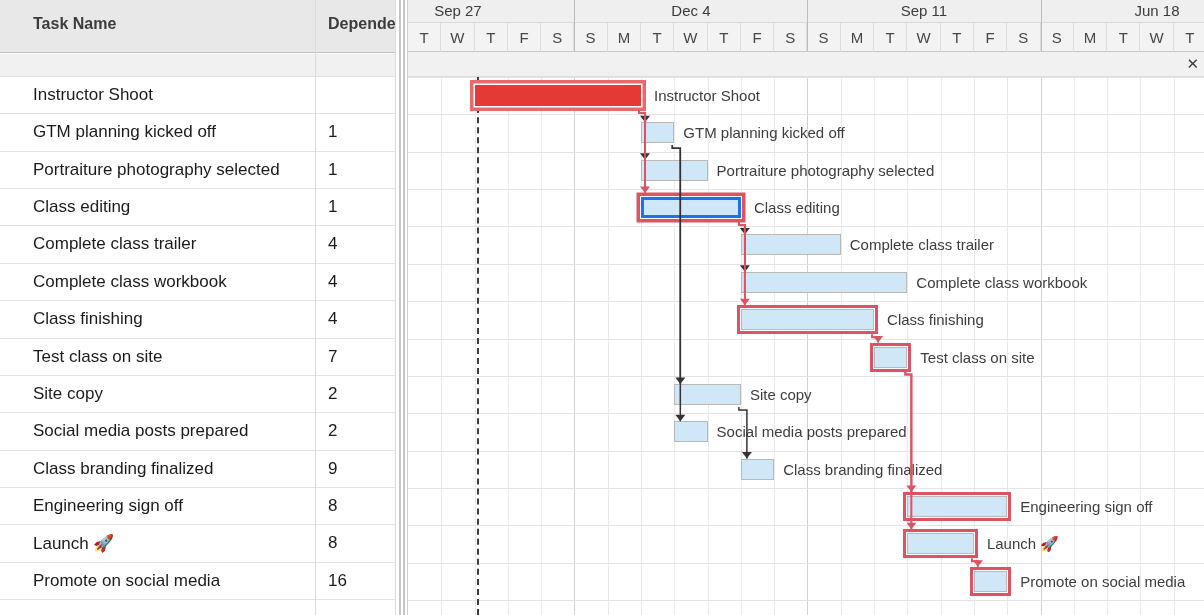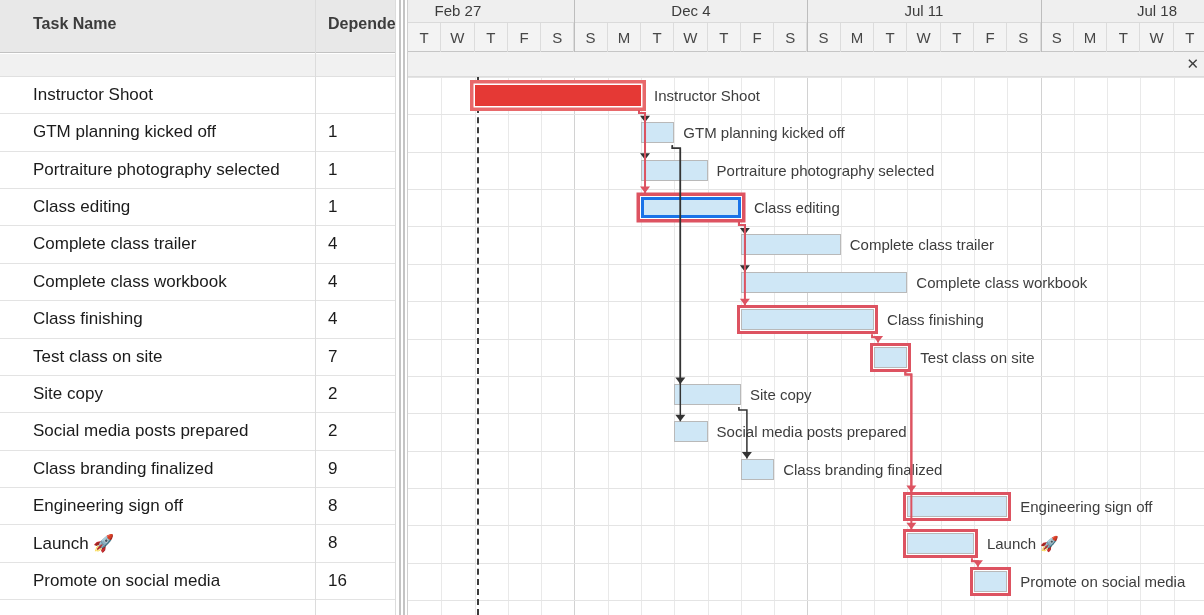--- a/index.html
+++ b/index.html
@@ -118,24 +118,24 @@
     <div class="lp-vline" style="left:395px;"></div>
   </div>
 
   <div id="splitter">
     <div class="s-line" style="left:3px;"></div>
     <div class="s-line" style="left:7px;"></div>
   </div>
 
   <div id="chart">
     <div id="week-header">
-        <span class="week-label" style="left: 49.935px;">Feb 27</span>
+        <span class="week-label" style="left: 49.935px;">Sep 27</span>
         <span class="week-label" style="left: 282.965px;">Dec 4</span>
-        <span class="week-label" style="left: 515.995px;">Jul 11</span>
-        <span class="week-label" style="left: 749.025px;">Jul 18</span>
+        <span class="week-label" style="left: 515.995px;">Sep 11</span>
+        <span class="week-label" style="left: 749.025px;">Jun 18</span>
       </div>
     <div id="day-header">
         <div class="day-cell" style="left: 0px; width: 33.29px;">T</div>
         <div class="day-cell" style="left: 33.29px; width: 33.29px;">W</div>
         <div class="day-cell" style="left: 66.58px; width: 33.29px;">T</div>
         <div class="day-cell" style="left: 99.87px; width: 33.29px;">F</div>
         <div class="day-cell" style="left: 133.16px; width: 33.29px;">S</div>
         <div class="day-cell" style="left: 166.45px; width: 33.29px;">S</div>
         <div class="day-cell" style="left: 199.74px; width: 33.29px;">M</div>
         <div class="day-cell" style="left: 233.03px; width: 33.29px;">T</div>

